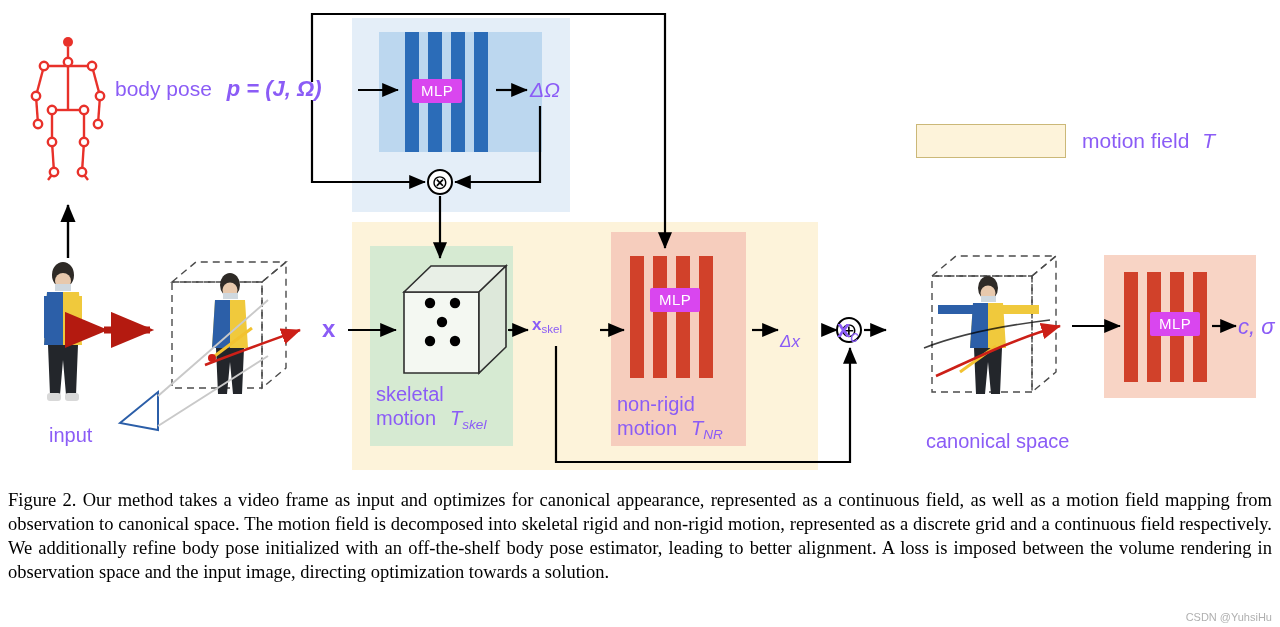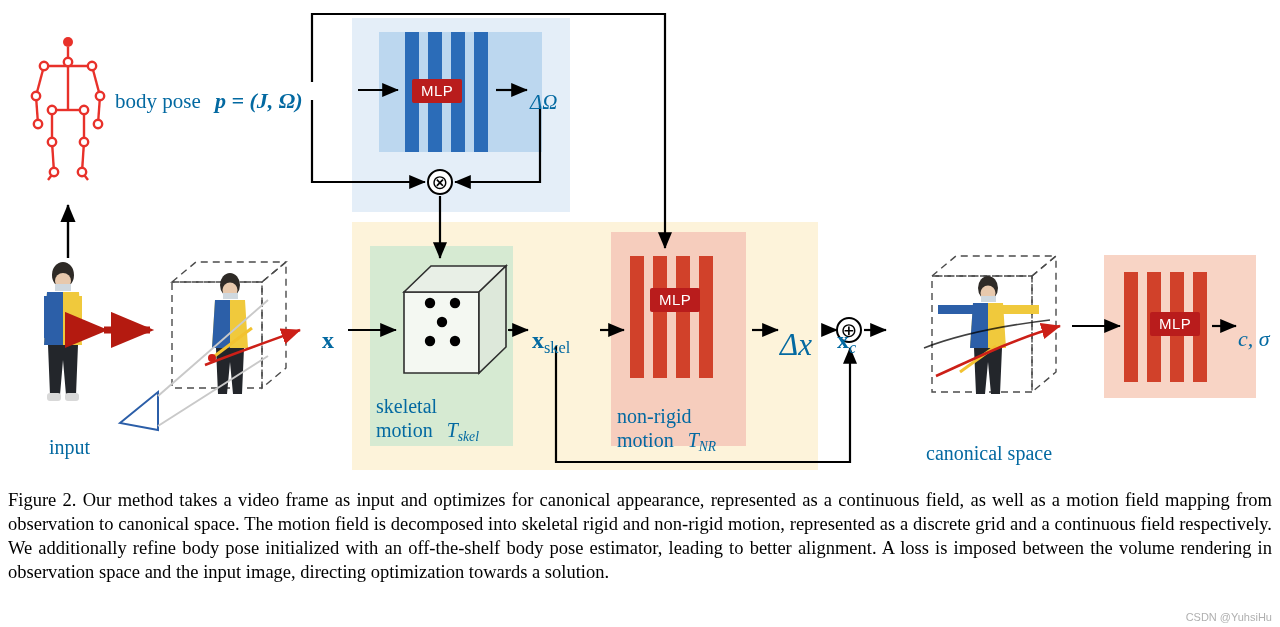--- a/index.html
+++ b/index.html
@@ -40,36 +40,35 @@
   }
 
   
   .cols { position: absolute; display: flex; gap: 9px; }
   .col { width: 14px; height: 100%; }
   .col-blue { background: #2b6cb8; }
   .col-red { background: #d1412a; }
 
   
   .mlp {
-    background: #b91c1c;
+    background: #d946ef;
     color: #ffffff;
     font-family: "Liberation Sans", sans-serif;
     font-size: 15px;
     letter-spacing: 0.4px;
     padding: 4px 9px 5px 9px;
     border-radius: 2px;
     line-height: 1;
   }
 
   
   .lbl {
-    font-family: Liberation Serif, serif;
-    color: #0369a1;
+    font-family: Liberation Sans, sans-serif;
+    color: #8b5cf6;
     white-space: nowrap;
-    margin-top: 12px;
   }
   .f20 { font-size: 21px; }
   .f19 { font-size: 20px; }
   .it { font-style: italic; }
   .bold { font-weight: bold; }
   .sub { font-size: 0.68em; vertical-align: -0.28em; }
 
   
   .legend-swatch {
     width: 148px; height: 32px; border: 1px solid #9aa6b4;
@@ -307,25 +306,25 @@
 
   <div class="abs lbl f20" style="left:115px; top:76px;">
     <span>body pose</span>
     <span class="it bold" style="font-size:22px; margin-left:9px;">p = (J, Ω)</span>
   </div>
 
   <div class="abs lbl f20 it" style="left:530px; top:78px;">ΔΩ</div>
 
   <div class="abs lbl" style="left:322px; top:315px; font-size:24px; font-weight:bold;">x</div>
 
-  <div class="abs lbl" style="left:532px; top:315px; font-size:24px;">
+  <div class="abs lbl" style="left:532px; top:315px; font-size:17px;">
     <span class="bold">x</span><span class="sub">skel</span>
   </div>
 
-  <div class="abs lbl" style="left:780px; top:315px; font-size:31px;">
+  <div class="abs lbl" style="left:780px; top:332px; font-size:17px;">
     <span class="it">Δx</span>
   </div>
 
   <div class="abs lbl" style="left:837px; top:315px; font-size:24px;">
     <span class="bold">x</span><span class="sub it">c</span>
   </div>
 
   <div class="abs lbl it" style="left:1238px; top:314px; font-size:22px;">c, σ</div>
 
   <div class="abs lbl f19" style="left:376px; top:382px; line-height:1.22;">
@@ -341,18 +340,25 @@
     <div style="display:flex; align-items:baseline; gap:14px;">
       <span>motion</span>
       <span class="it"><span>T</span><span class="sub">NR</span></span>
     </div>
   </div>
 
   <div class="abs lbl f19" style="left:49px; top:424px;">input</div>
   <div class="abs lbl f19" style="left:926px; top:430px;">canonical space</div>
 
 
+  <div class="abs" style="left:916px; top:124px; display:flex; align-items:center; gap:16px;">
+    <div class="legend-swatch legend-motion"></div>
+    <div class="lbl f20">
+      <span>motion field</span>
+      <span class="it" style="margin-left:7px;">T</span>
+    </div>
+  </div>
 
   <div class="abs caption">Figure 2. Our method takes a video frame as input and optimizes for canonical appearance, represented as a continuous field, as well as a motion field mapping from observation to canonical space. The motion field is decomposed into skeletal rigid and non-rigid motion, represented as a discrete grid and a continuous field respectively. We additionally refine body pose initialized with an off-the-shelf body pose estimator, leading to better alignment. A loss is imposed between the volume rendering in observation space and the input image, directing optimization towards a solution.</div>
 
   <div class="abs watermark">CSDN @YuhsiHu</div>
 
 </div>
 
 </body></html>

